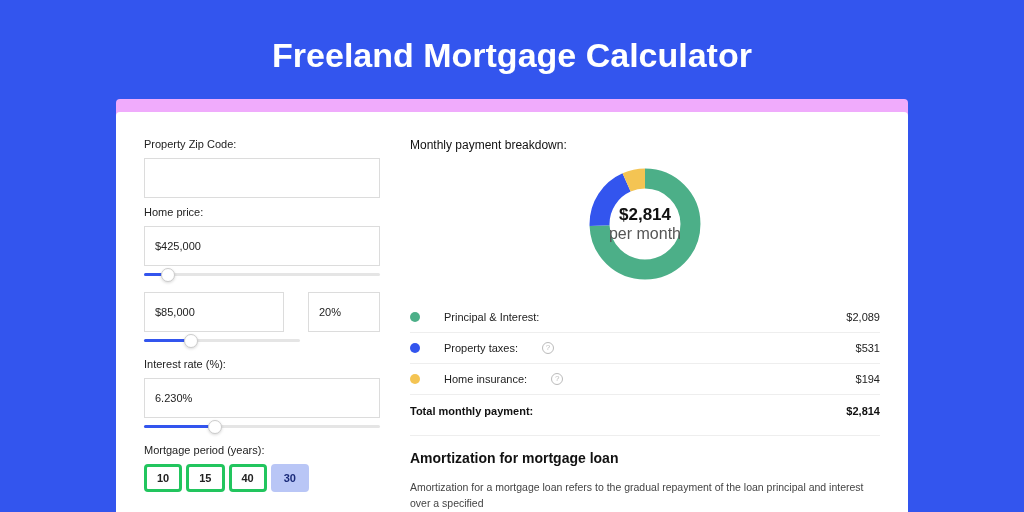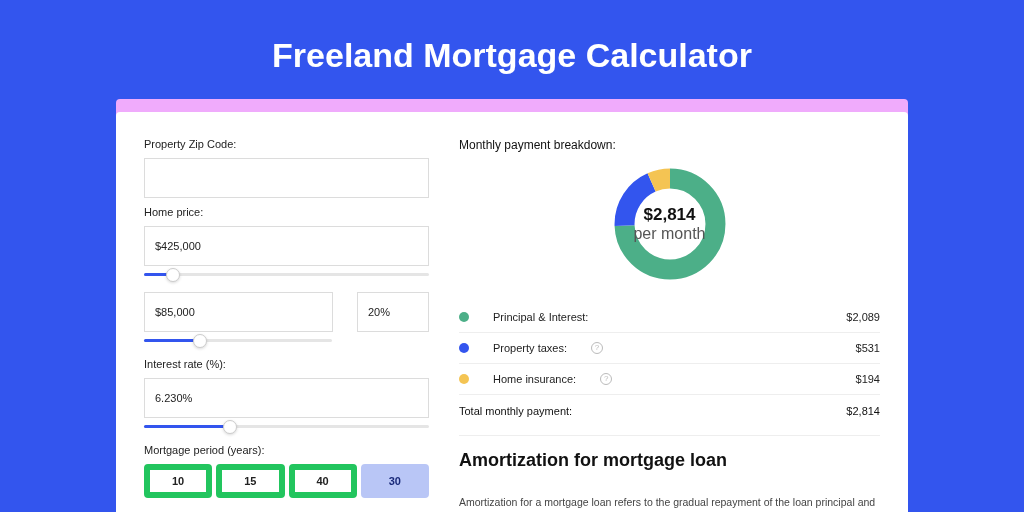--- a/index.html
+++ b/index.html
@@ -12,42 +12,42 @@
   .label{font-size:11px;color:#222;margin-bottom:8px;display:block}
   .input{width:100%;height:40px;border:1px solid #dcdcdc;border-radius:0;padding:0 10px;font-size:11px;color:#222;background:#fff}
   .field{margin-bottom:8px}
   .slider-track{height:3px;background:#e5e5e5;border-radius:2px;position:relative;margin-top:-1px;margin-bottom:16px}
   .slider-fill{position:absolute;left:0;top:0;height:3px;background:#3355ee;border-radius:2px}
   .slider-thumb{position:absolute;top:50%;width:14px;height:14px;background:#fff;border:1px solid #ccc;border-radius:50%;transform:translate(-50%,-50%);box-shadow:0 1px 3px rgba(0,0,0,.15)}
   .row{display:flex;gap:24px}
   .row .input:first-child{flex:1}
   .row .input:last-child{width:72px;flex:0 0 72px}
   .periods{display:flex;gap:4px;margin-bottom:18px}
-  .period{flex:0 0 auto;padding:5px 22px;border:6px solid #22c55e;border-radius:4px;font-size:11px;font-weight:600;color:#222;background:#fff;cursor:pointer}
+  .period{flex:0 0 auto;padding:5px 10px;border:3px solid #22c55e;border-radius:4px;font-size:11px;font-weight:600;color:#222;background:#fff;cursor:pointer}
   .period.selected{background:#b9c6f6;border-color:#b9c6f6;color:#1a2a7a}
   .toggle-row{display:flex;align-items:center;gap:10px;font-size:11px;color:#222}
   .toggle{width:30px;height:16px;background:#e5e5e5;border-radius:999px;position:relative}
   .toggle .knob{position:absolute;width:14px;height:14px;background:#fff;border-radius:50%;top:1px;left:1px;box-shadow:0 1px 2px rgba(0,0,0,.2)}
   .section-title{font-size:12px;font-weight:400;color:#111;margin-bottom:12px}
   .donut-wrap{display:flex;justify-content:center;margin-bottom:18px}
   .donut{position:relative;width:120px;height:120px}
   .donut svg{width:120px;height:120px;transform:rotate(-90deg)}
   .donut-center{position:absolute;inset:0;display:flex;flex-direction:column;align-items:center;justify-content:center}
   .donut-amount{font-size:17px;font-weight:700;color:#111}
   .donut-sub{font-size:16px;color:#555}
   .legend-row{display:flex;align-items:center;justify-content:space-between;padding:9px 0;border-bottom:1px solid #eee;font-size:11px;color:#222}
   .legend-row:first-of-type{border-top:1px solid #eee}
   .legend-left{display:flex;align-items:center;gap:24px}
   .dot{width:10px;height:10px;border-radius:50%}
   .dot.green{background:#4caf88}
   .dot.blue{background:#3355ee}
   .dot.yellow{background:#f4c453}
   .help{width:12px;height:12px;border:1px solid #bbb;color:#bbb;border-radius:50%;font-size:8px;line-height:10px;text-align:center}
-  .legend-total{display:flex;justify-content:space-between;padding:10px 0 18px;font-size:11px;font-weight:400;color:#111}
-  .amort-title{font-size:18px;font-weight:700;color:#111;border-top:1px solid #eee;padding-top:14px;margin-bottom:24px}
+  .legend-total{display:flex;justify-content:space-between;padding:10px 0 18px;font-size:11px;font-weight:700;color:#111}
+  .amort-title{font-size:14px;font-weight:700;color:#111;border-top:1px solid #eee;padding-top:14px;margin-bottom:14px}
   .amort-text{font-size:10.5px;color:#444;line-height:1.5}
 </style>
 </head>
 <body>
 
 <h1 class="hero-title">Freeland Mortgage Calculator</h1>
 
 <div class="card-wrap">
 <div class="card">
 

